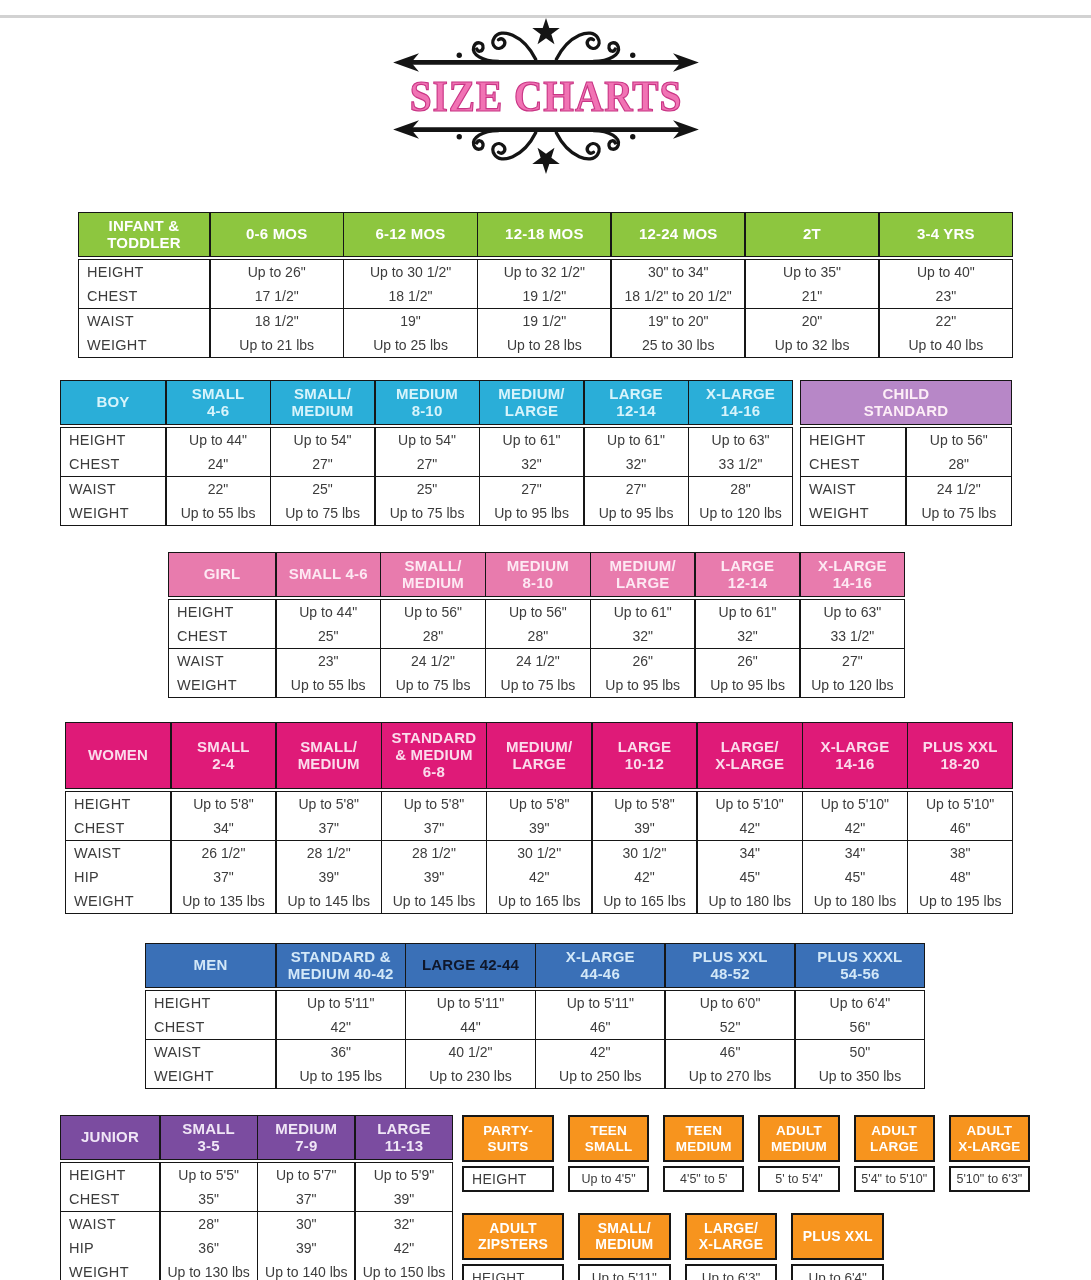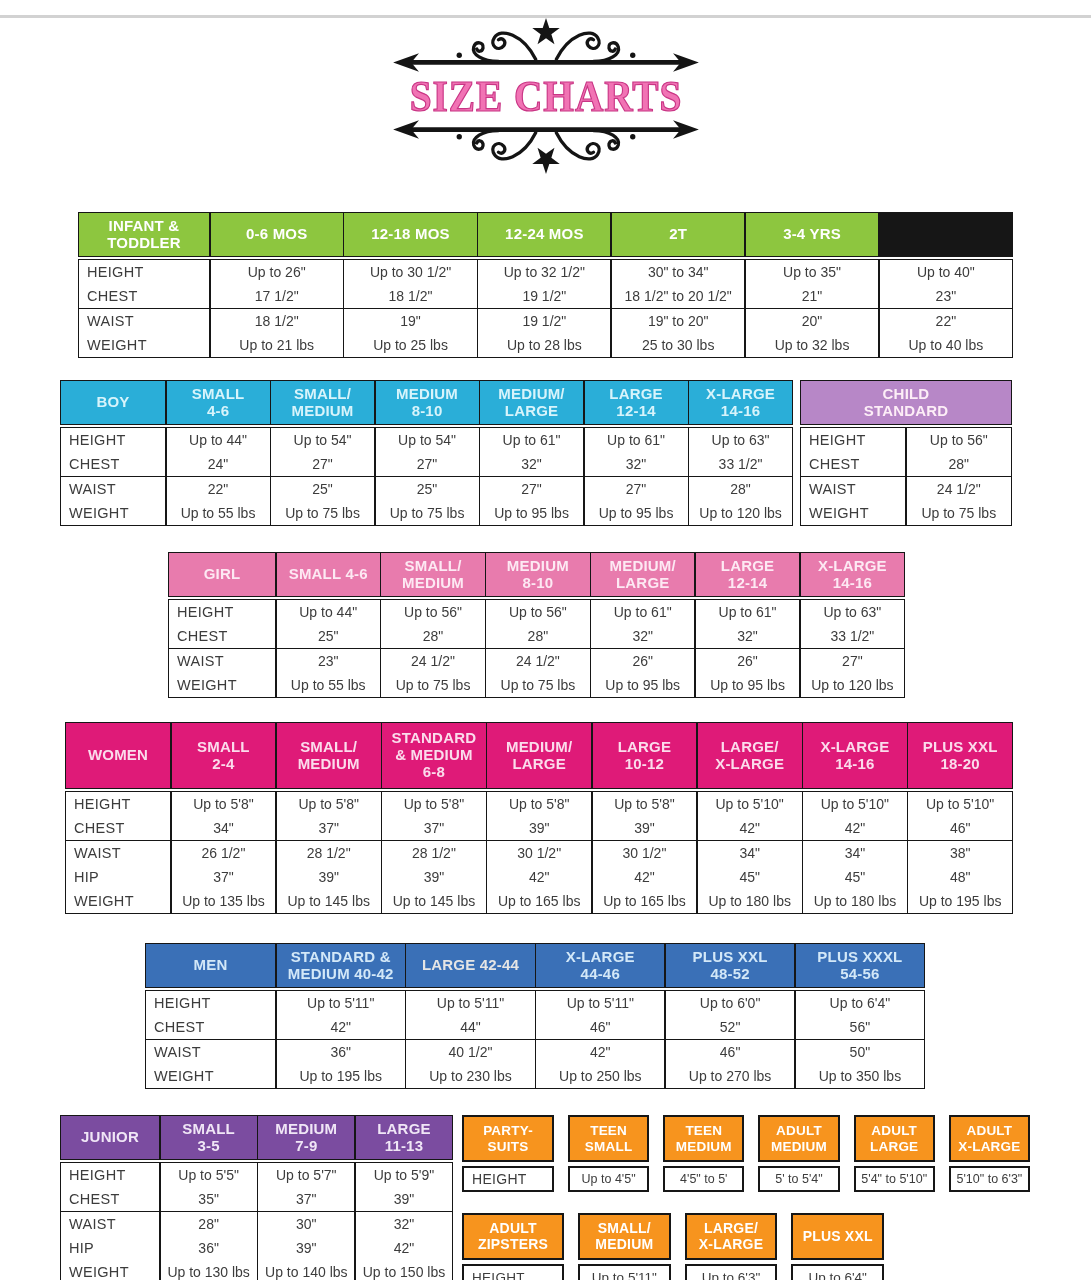--- a/index.html
+++ b/index.html
@@ -93,20 +93,21 @@
       <use href="#orn" transform="translate(0,153) scale(1,-1)"></use>
       <text x="150" y="91" text-anchor="middle" font-family="Liberation Serif, serif" font-size="42" font-weight="bold" letter-spacing="1" textLength="264" lengthAdjust="spacingAndGlyphs" stroke="#c93585" stroke-width="1.2" fill="#f173b4">SIZE CHARTS</text>
     </svg>
   </div>
 
   <div id="t-infant" class="sizetable">
       <div class="trow head">
         <div class="cell hcell" style="background: rgb(141, 198, 63); color: rgb(255, 255, 255);">INFANT &amp;
 TODDLER</div>
         <div class="cell hcell" style="background: rgb(141, 198, 63); color: rgb(255, 255, 255);">0-6 MOS</div>
+        <div class="cell hcell" style="background: rgb(141, 198, 63); color: rgb(255, 255, 255);">6-12 MOS</div>
         <div class="cell hcell" style="background: rgb(141, 198, 63); color: rgb(255, 255, 255);">12-18 MOS</div>
         <div class="cell hcell" style="background: rgb(141, 198, 63); color: rgb(255, 255, 255);">12-24 MOS</div>
         <div class="cell hcell" style="background: rgb(141, 198, 63); color: rgb(255, 255, 255);">2T</div>
         <div class="cell hcell" style="background: rgb(141, 198, 63); color: rgb(255, 255, 255);">3-4 YRS</div>
       </div>
       <div class="trow">
         <div class="cell rlabel">HEIGHT</div>
         <div class="cell val">Up to 26"</div>
         <div class="cell val">Up to 30 1/2"</div>
         <div class="cell val">Up to 32 1/2"</div>
@@ -349,21 +350,21 @@
         <div class="cell val">Up to 180 lbs</div>
         <div class="cell val">Up to 195 lbs</div>
       </div>
     </div>
 
   <div id="t-men" class="sizetable">
       <div class="trow head">
         <div class="cell hcell" style="background: rgb(58, 112, 183); color: rgb(211, 232, 248);">MEN</div>
         <div class="cell hcell" style="background: rgb(58, 112, 183); color: rgb(211, 232, 248);">STANDARD &amp;
 MEDIUM 40-42</div>
-        <div class="cell hcell" style="background: rgb(58, 112, 183); color: #e5e5e5;">LARGE 42-44</div>
+        <div class="cell hcell" style="background: rgb(58, 112, 183); color: #0f172a;">LARGE 42-44</div>
         <div class="cell hcell" style="background: rgb(58, 112, 183); color: rgb(211, 232, 248);">X-LARGE
 44-46</div>
         <div class="cell hcell" style="background: rgb(58, 112, 183); color: rgb(211, 232, 248);">PLUS XXL
 48-52</div>
         <div class="cell hcell" style="background: rgb(58, 112, 183); color: rgb(211, 232, 248);">PLUS XXXL
 54-56</div>
       </div>
       <div class="trow">
         <div class="cell rlabel">HEIGHT</div>
         <div class="cell val">Up to 5'11"</div>

